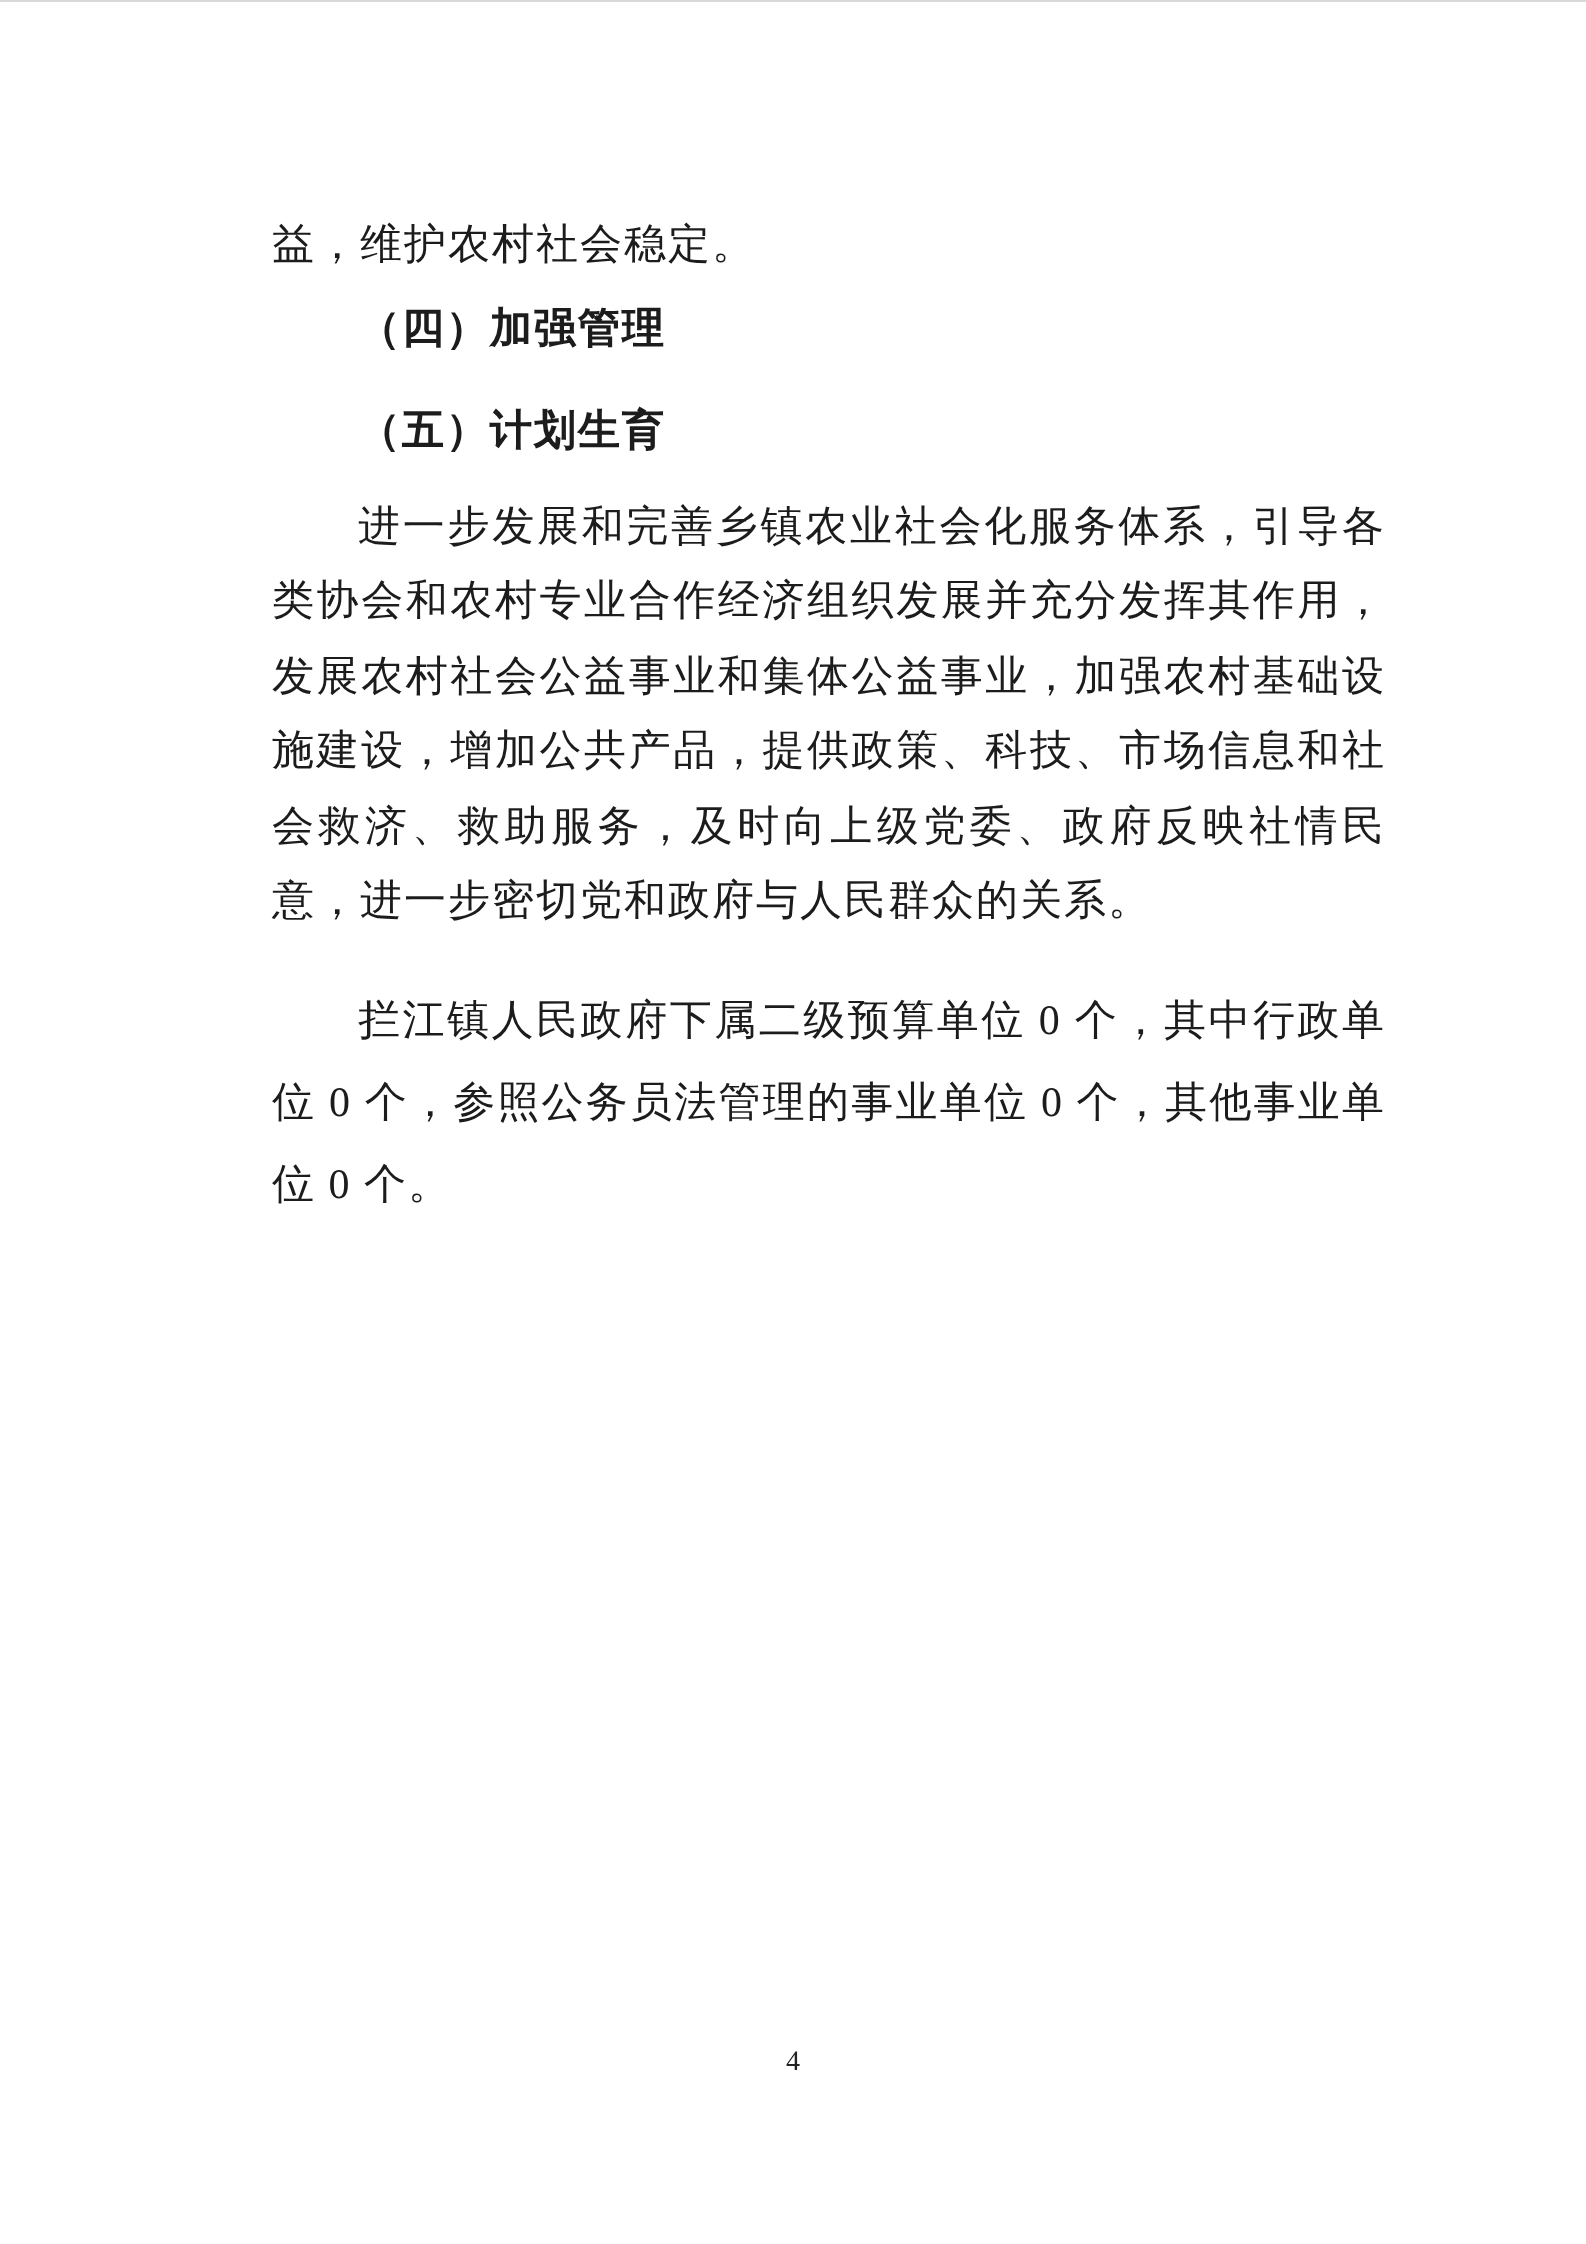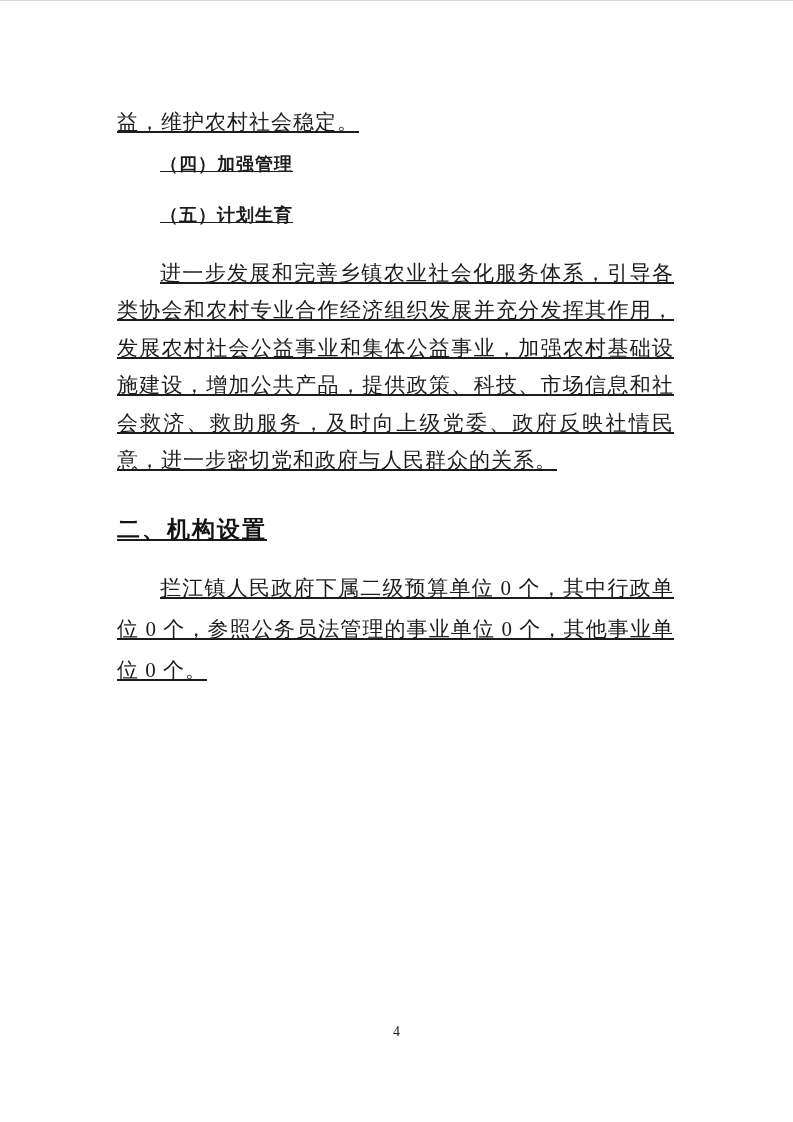--- a/index.html
+++ b/index.html
@@ -10,44 +10,43 @@
     height: 1122px;
     margin: 0 auto;
     background: #ffffff;
     color: #1c1c1c;
     font-family: "Liberation Serif", "DejaVu Serif", serif;
     overflow: hidden;
     border-top: 1px solid #d9d9d9;
   }
   .content {
     position: absolute;
-    left: 117px;
+    left: 136px;
     top: 103px;
     width: 557px;
-    text-decoration: underline;
   }
   .body-text {
     font-size: 21px;
     line-height: 37.5px;
     letter-spacing: 1px;
     text-align: justify;
     text-indent: 43px;
   }
   .no-indent { text-indent: 0; }
   .sub-heading {
-    font-size: 18px;
+    font-size: 21px;
     line-height: 37.5px;
     font-weight: bold;
     letter-spacing: 1px;
     padding-left: 43px;
   }
   .sub-heading-4 { margin-top: 4px; }
   .paragraph-4 { margin-top: 6px; }
   .sub-heading-5 { margin-top: 14px; }
-  .paragraph-5 { margin-top: 20px; }
+  .paragraph-5 { margin-top: 10px; }
   .chapter-heading {
     margin-top: 30px;
     font-family: "Liberation Sans", "DejaVu Sans", sans-serif;
     font-weight: bold;
     font-size: 23px;
     line-height: 38px;
     letter-spacing: 2px;
     color: #141414;
   }
   .chapter-body {
@@ -73,20 +72,19 @@
 
     <p class="body-text no-indent">益，维护农村社会稳定。</p>
 
     <h3 class="sub-heading sub-heading-4">（四）加强管理</h3>
 
 
     <h3 class="sub-heading sub-heading-5">（五）计划生育</h3>
 
     <p class="body-text paragraph-5">进一步发展和完善乡镇农业社会化服务体系，引导各类协会和农村专业合作经济组织发展并充分发挥其作用，发展农村社会公益事业和集体公益事业，加强农村基础设施建设，增加公共产品，提供政策、科技、市场信息和社会救济、救助服务，及时向上级党委、政府反映社情民意，进一步密切党和政府与人民群众的关系。</p>
 
-    <h2 class="chapter-heading">二、机构设置</h2>
 
     <p class="body-text chapter-body">拦江镇人民政府下属二级预算单位 0 个，其中行政单位 0 个，参照公务员法管理的事业单位 0 个，其他事业单位 0 个。</p>
 
   </div>
 
   <div class="page-number">4</div>
 </div>
 
 </body></html>

